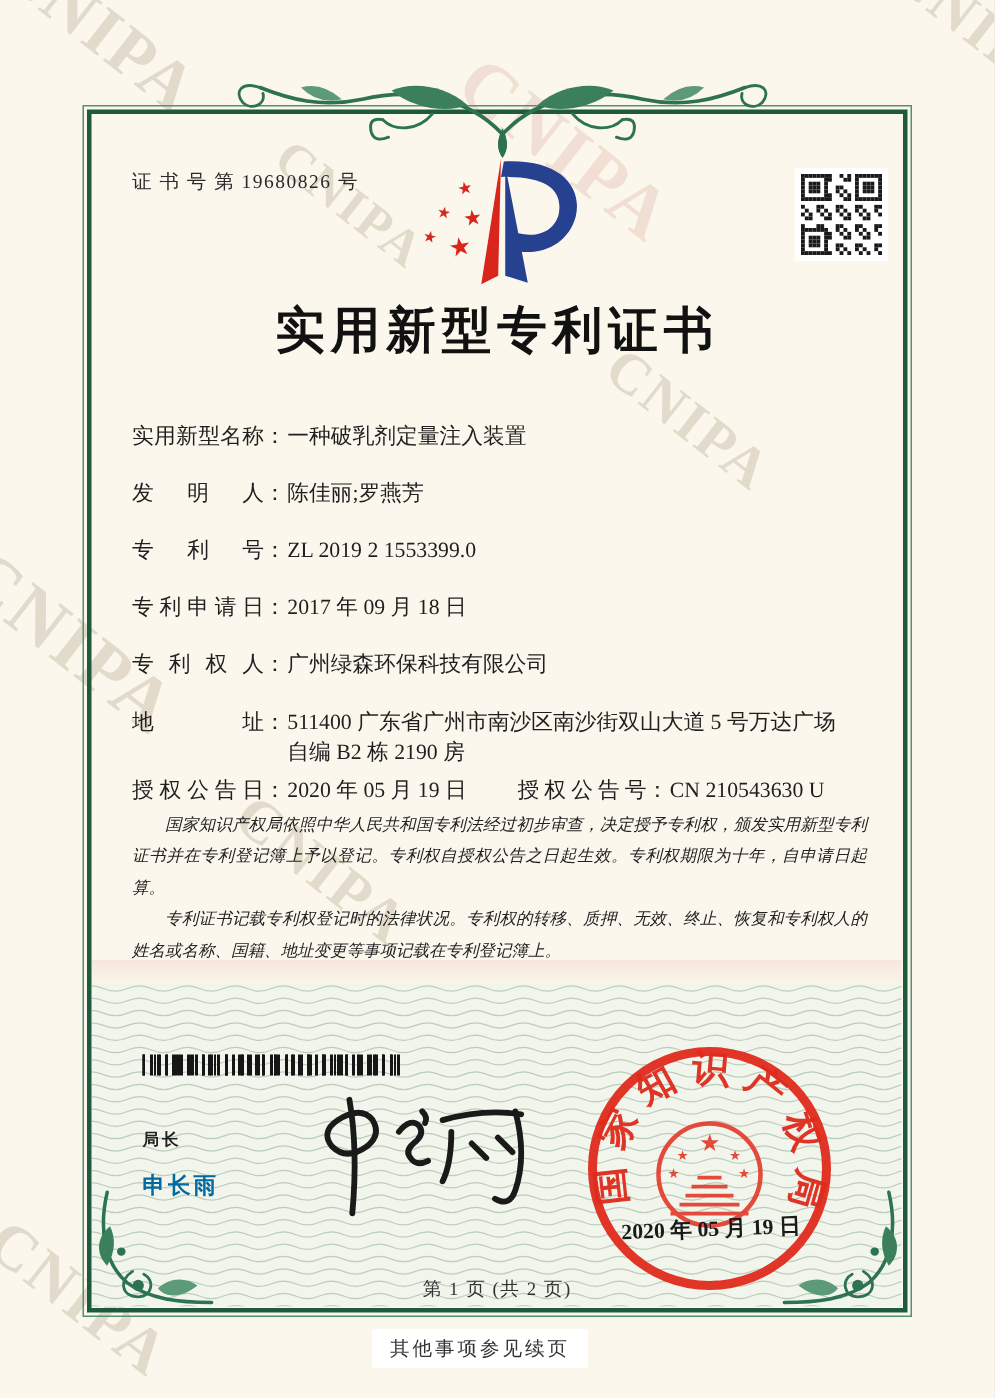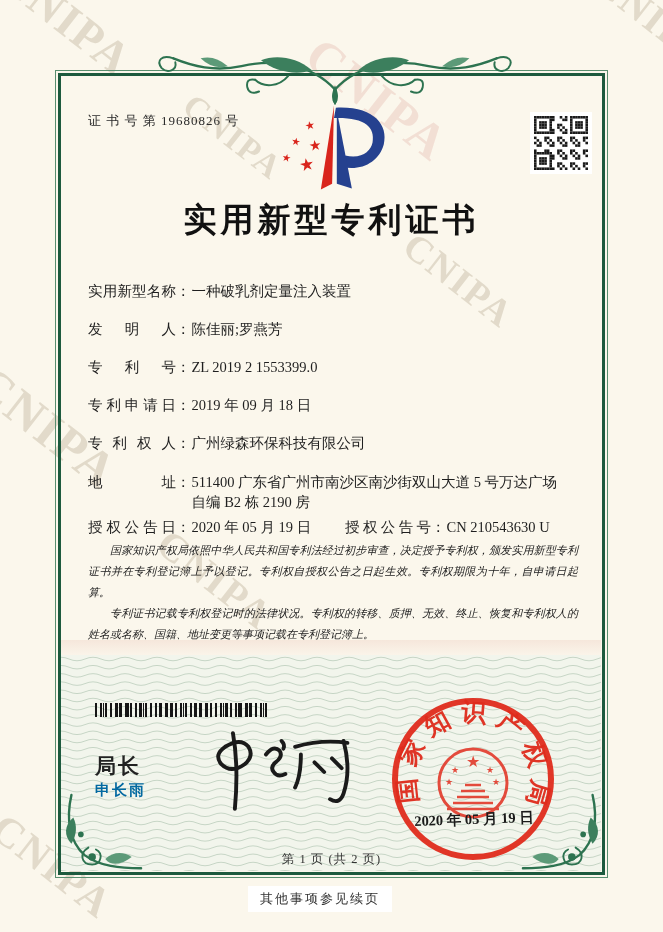--- a/index.html
+++ b/index.html
@@ -30,21 +30,21 @@
          color:#222;text-align:justify;font-style:italic;}
   .paras p{margin:0;text-indent:2em;}
   
   .waveband{position:absolute;left:61px;top:655px;width:540px;height:216px;background:#f2f5ec;}
   .pinkband{position:absolute;left:61px;top:640px;width:540px;height:18px;
             background:linear-gradient(rgba(236,200,188,0.35),rgba(236,200,188,0));}
   .barcode{position:absolute;left:95px;top:703px;width:172px;height:14px;
            background:repeating-linear-gradient(90deg,#161616 0 2px,transparent 2px 5px),
                       repeating-linear-gradient(90deg,#161616 0 1px,transparent 1px 8px),
                       repeating-linear-gradient(90deg,#161616 0 1.4px,transparent 1.4px 11px);}
-  .director-title{position:absolute;left:95px;top:752px;font-size:21px;font-weight:700;color:#222;
+  .director-title{position:absolute;left:95px;top:752px;font-size:11px;font-weight:700;color:#222;
                   font-family:"Liberation Sans","DejaVu Sans",sans-serif;letter-spacing:2px;}
   .director-name{position:absolute;left:95px;top:781px;font-size:15px;font-weight:700;color:#0369a1;
                  font-family:"Liberation Sans","DejaVu Sans",sans-serif;letter-spacing:2px;}
   .seal-date{position:absolute;left:398px;top:810px;width:152px;text-align:center;
              font-size:14.5px;color:#1a1a1a;transform:rotate(-2deg);font-weight:600;}
   .page-info{position:absolute;left:57px;top:851px;width:549px;text-align:center;
              font-size:12.5px;color:#333;letter-spacing:1px;}
   .footer-note{position:absolute;left:248px;top:886px;width:144px;height:26px;line-height:26px;
                background:#ffffff;text-align:center;font-size:13px;letter-spacing:2px;color:#333;}
   .qr-wrap{position:absolute;left:530px;top:112px;width:62px;height:62px;background:#fff;}
@@ -370,21 +370,21 @@
     <span class="value">陈佳丽;罗燕芳</span>
   </div>
   <div class="row" style="top:357px;">
     <span class="label">专利号</span>
       <span class="colon">：</span>
     <span class="value">ZL 2019 2 1553399.0</span>
   </div>
   <div class="row" style="top:395px;">
     <span class="label">专利申请日</span>
       <span class="colon">：</span>
-    <span class="value">2019 年 09 月 18 日</span>
+    <span class="value">2017 年 09 月 18 日</span>
   </div>
   <div class="row" style="top:433px;">
     <span class="label">专利权人</span>
       <span class="colon">：</span>
     <span class="value">广州绿森环保科技有限公司</span>
   </div>
   <div class="row" style="top:472px;">
     <span class="label">地址</span>
       <span class="colon">：</span>
     <span class="value">

